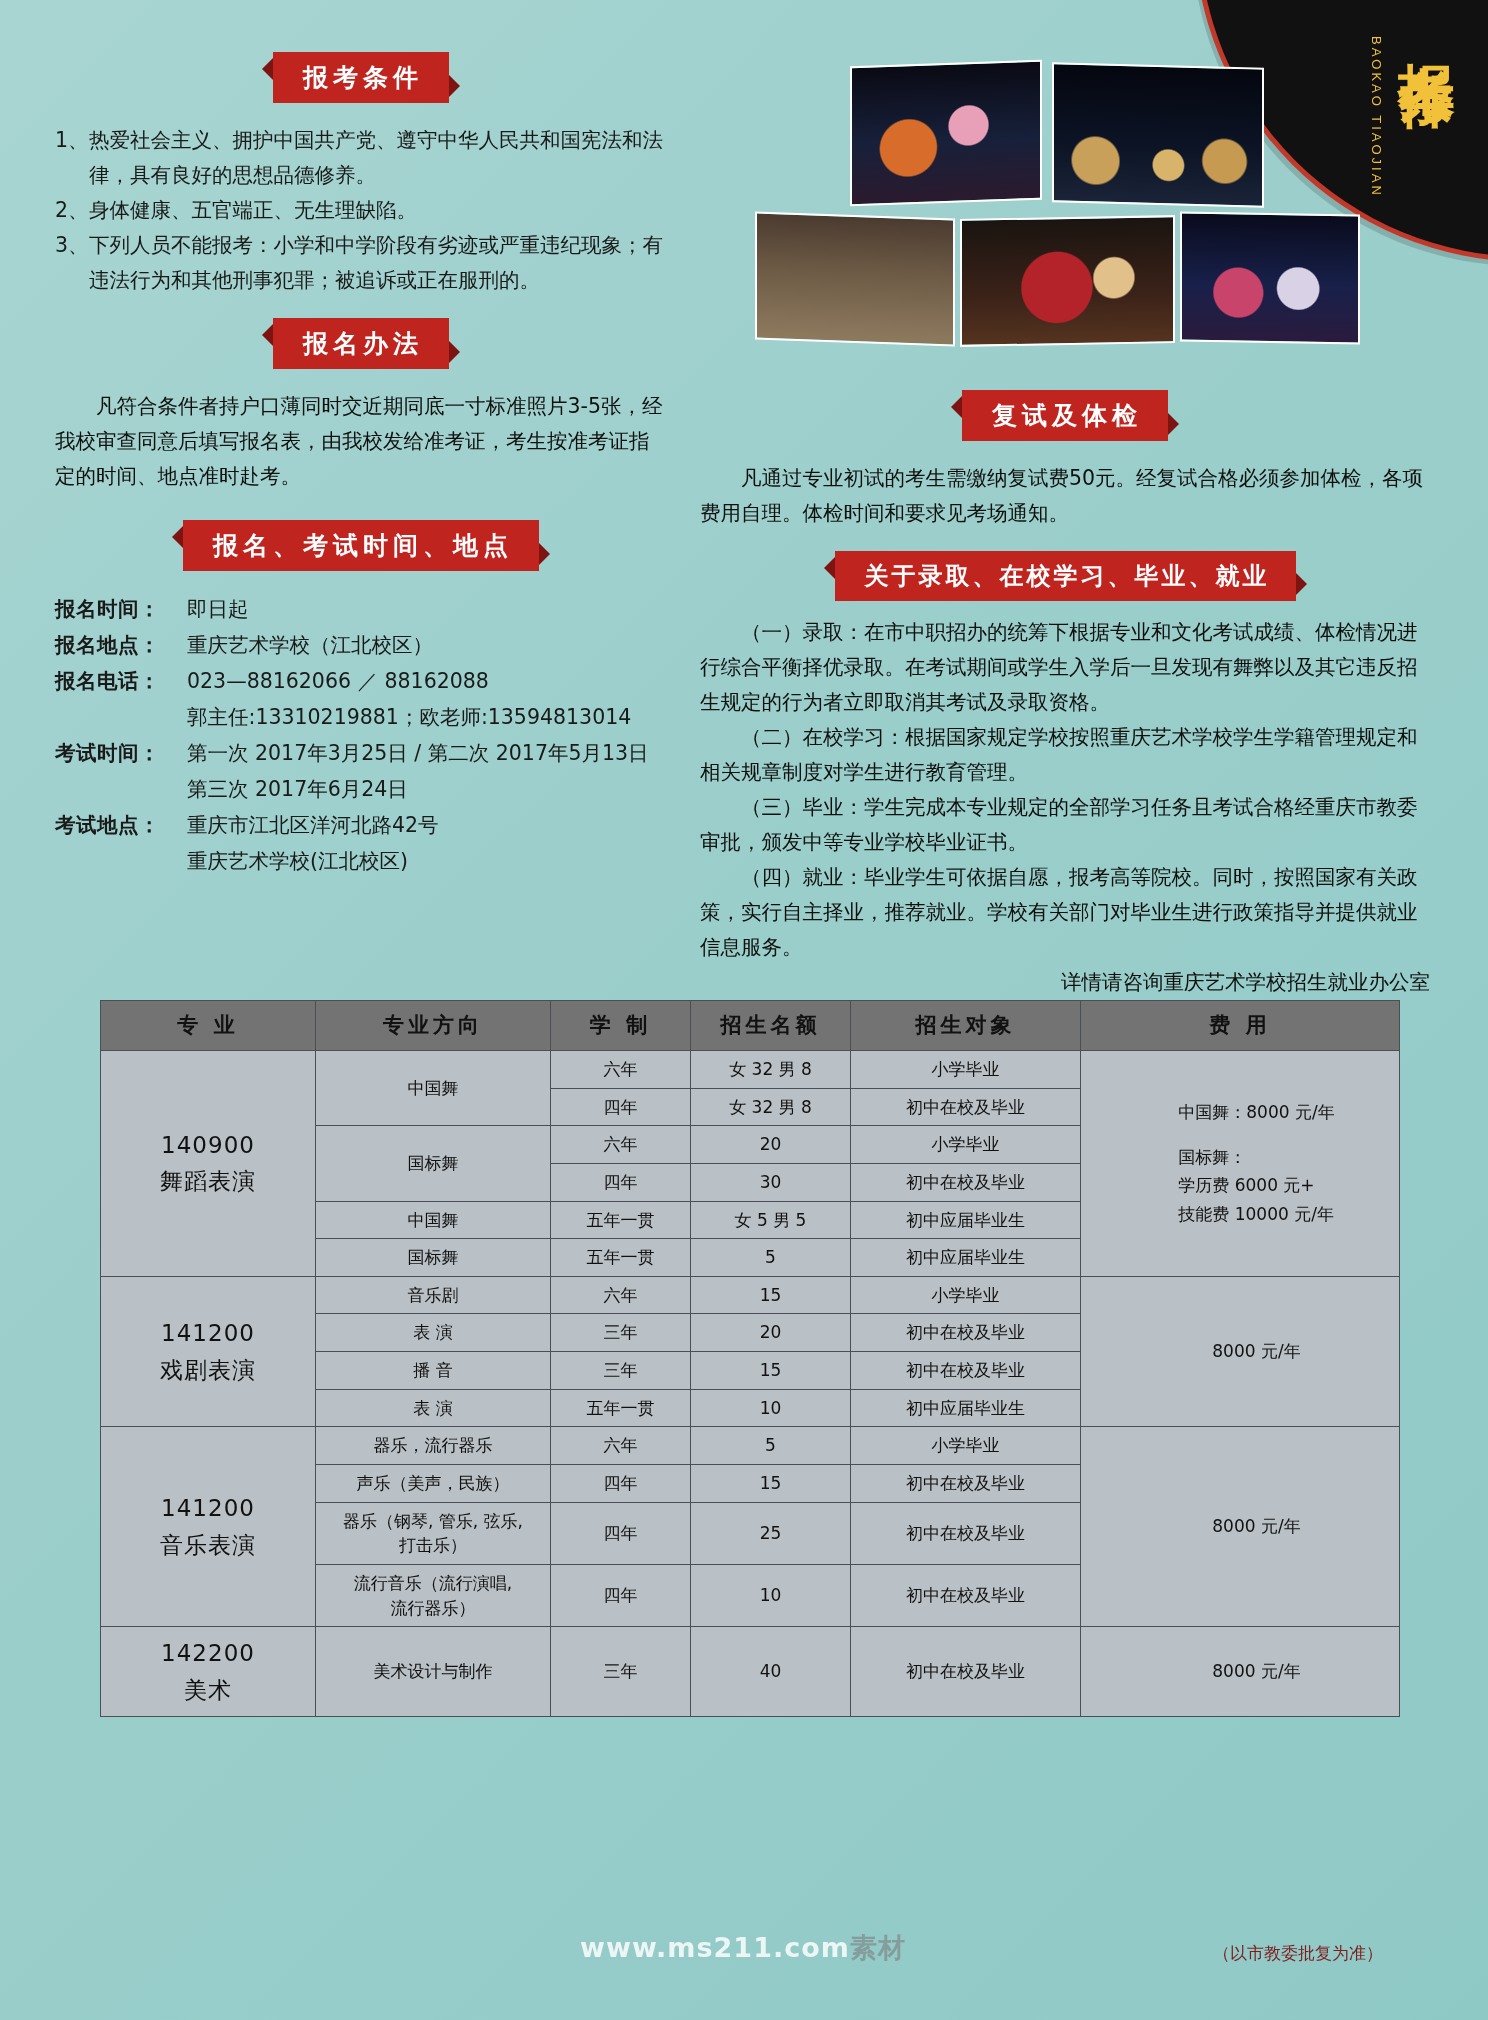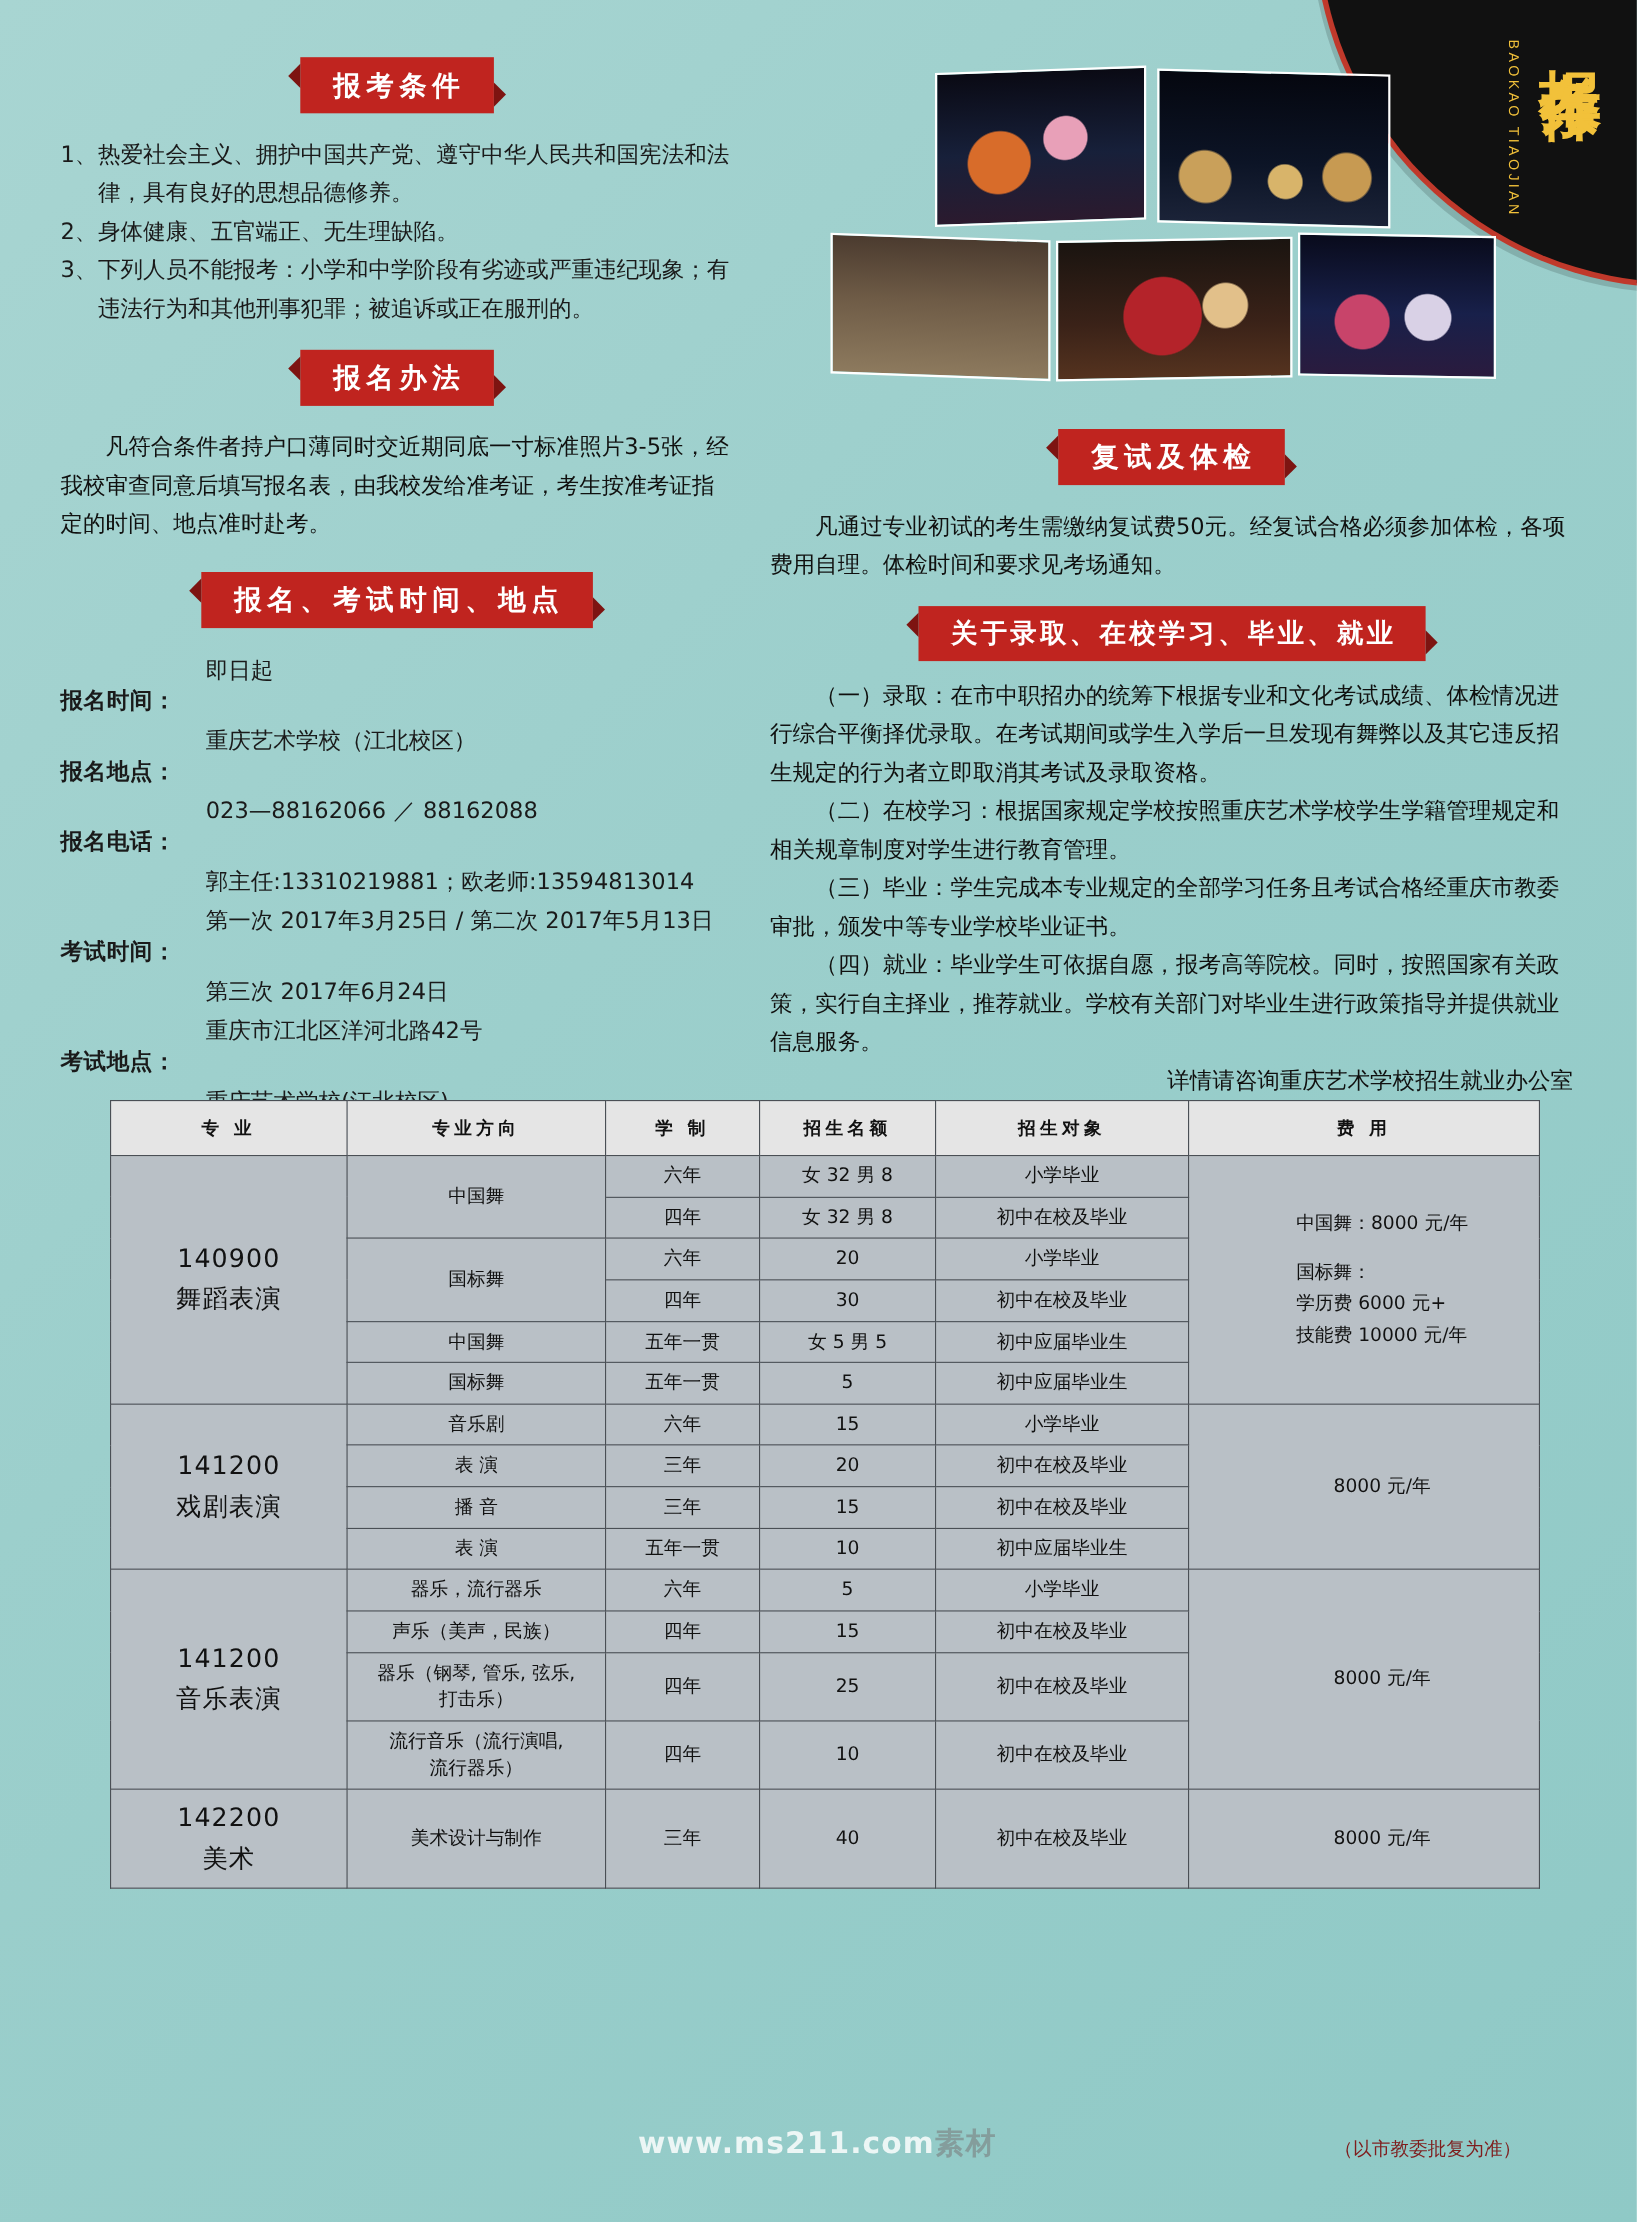--- a/index.html
+++ b/index.html
@@ -125,21 +125,20 @@
     display: flex;
     font-size: 20.5px;
     line-height: 36px;
     font-family: "DejaVu Sans", sans-serif;
   }
   .info-row .lab {
     width: 132px;
     flex: none;
     font-weight: bold;
     letter-spacing: 0.5px;
-    margin-top: 28px;
   }
   .info-row .lab.colon::after { content: "："; }
   .info-row .val { flex: 1; }
   .info-row.cont .lab { width: 132px; }
 
   
   .collage {
     position: absolute;
     left: 820px; top: 45px;
     width: 600px; height: 320px;
@@ -166,22 +165,22 @@
   table td, table th {
     border: 1px solid #4a4f55;
     text-align: center;
     vertical-align: middle;
     font-size: 17px;
     color: #111;
     padding: 6px 4px;
     line-height: 1.45;
   }
   table thead th {
-    background: #e5e5e5;
-    font-size: 16px;
+    background: #737373;
+    font-size: 21px;
     font-weight: bold;
     letter-spacing: 4px;
     height: 50px;
   }
   td.major {
     font-size: 23px;
     font-weight: normal;
     line-height: 1.6;
     letter-spacing: 1px;
   }

